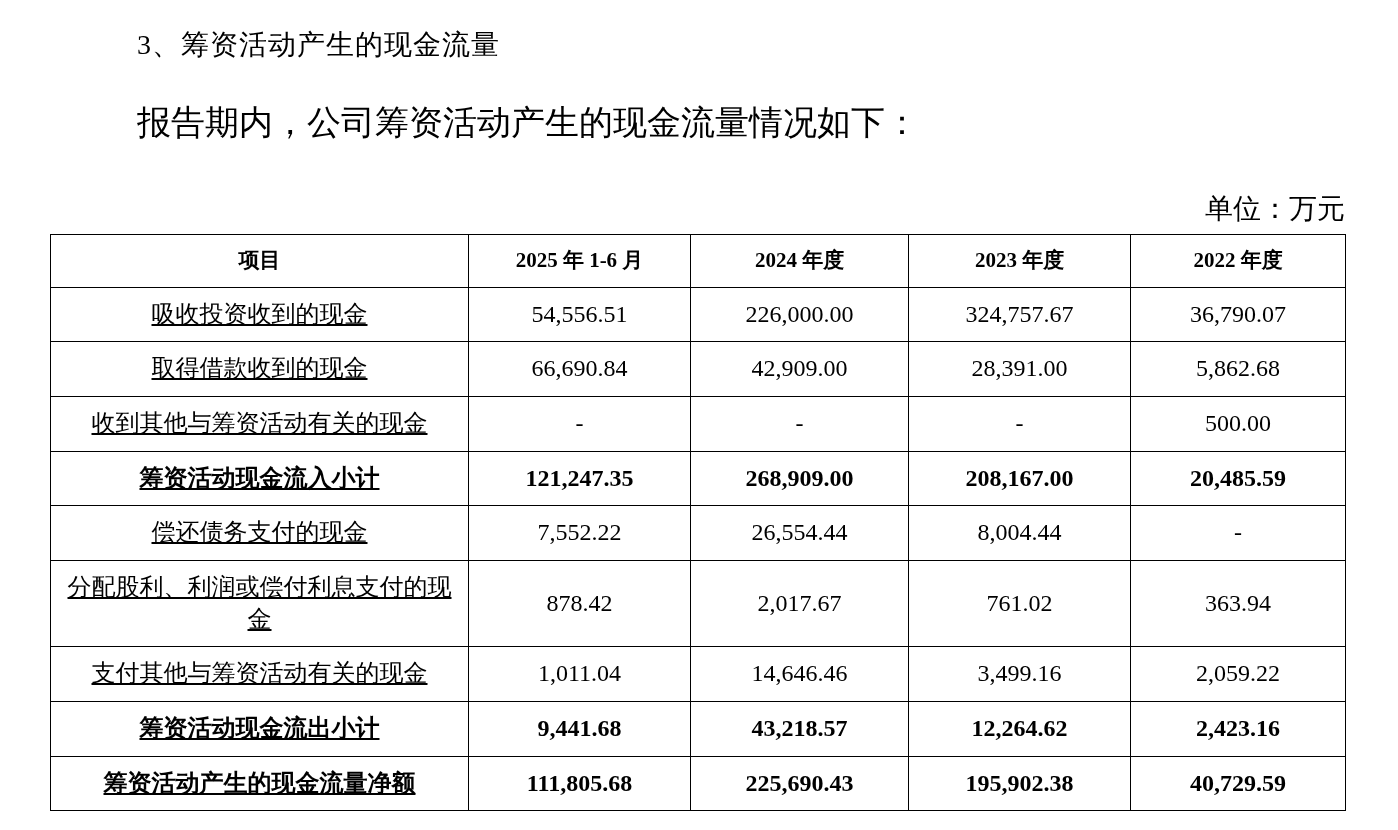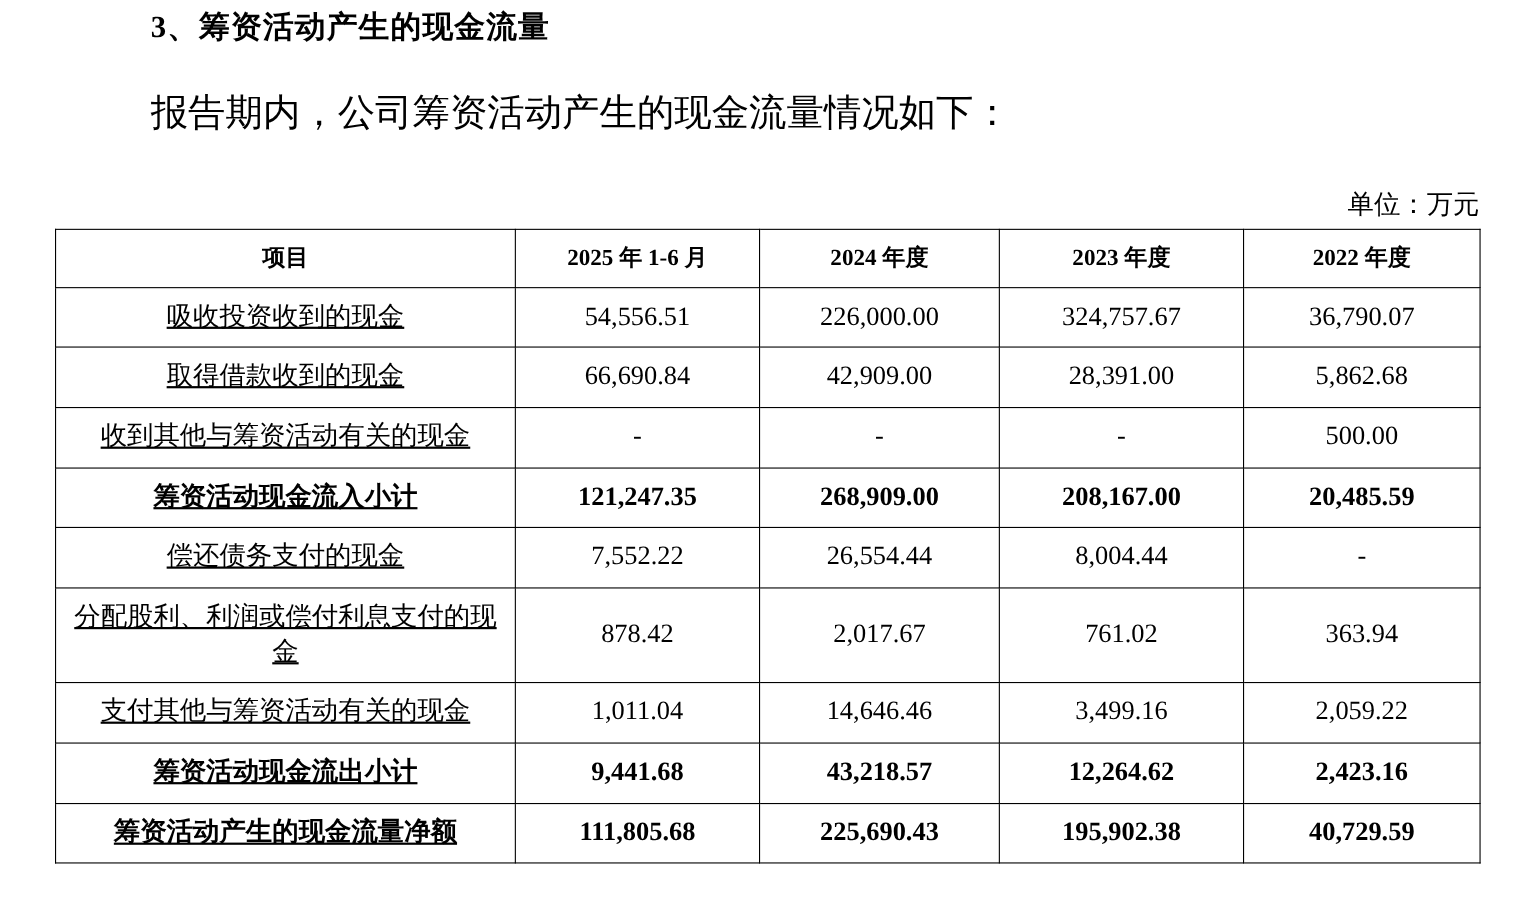--- a/index.html
+++ b/index.html
@@ -10,33 +10,33 @@
     height: 830px;
     overflow: hidden;
     font-family: "Liberation Serif", "DejaVu Serif", serif;
     color: #000000;
   }
   .doc {
     padding-top: 6px;
     width: 1398px;
   }
   .heading {
-    margin: 0 0 0 137px;
+    margin: 20px 0 0 137px;
     font-size: 28px;
-    font-weight: bold;
+    font-weight: normal;
     letter-spacing: 1px;
   }
   .intro {
     margin: 36px 0 0 137px;
     font-size: 34px;
   }
   .unit-label {
     margin: 44px 53px 6px 0;
     text-align: right;
-    font-size: 24px;
+    font-size: 28px;
   }
   table.cash-flow {
     margin-left: 50px;
     width: 1295px;
     border-collapse: collapse;
     table-layout: fixed;
   }
   table.cash-flow col.c0 { width: 418px; }
   table.cash-flow col.c1 { width: 222px; }
   table.cash-flow col.c2 { width: 218px; }

